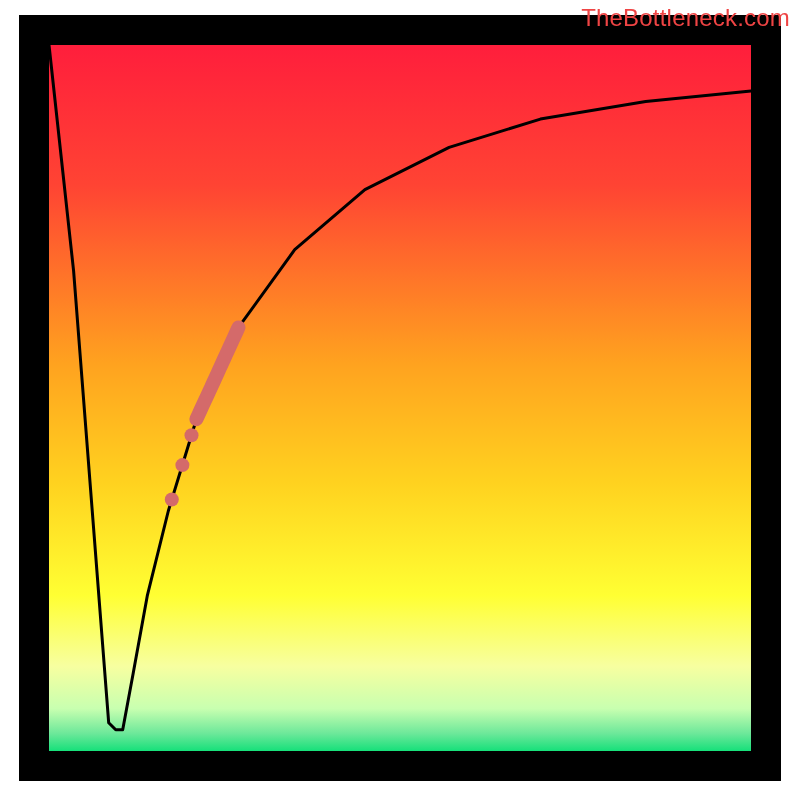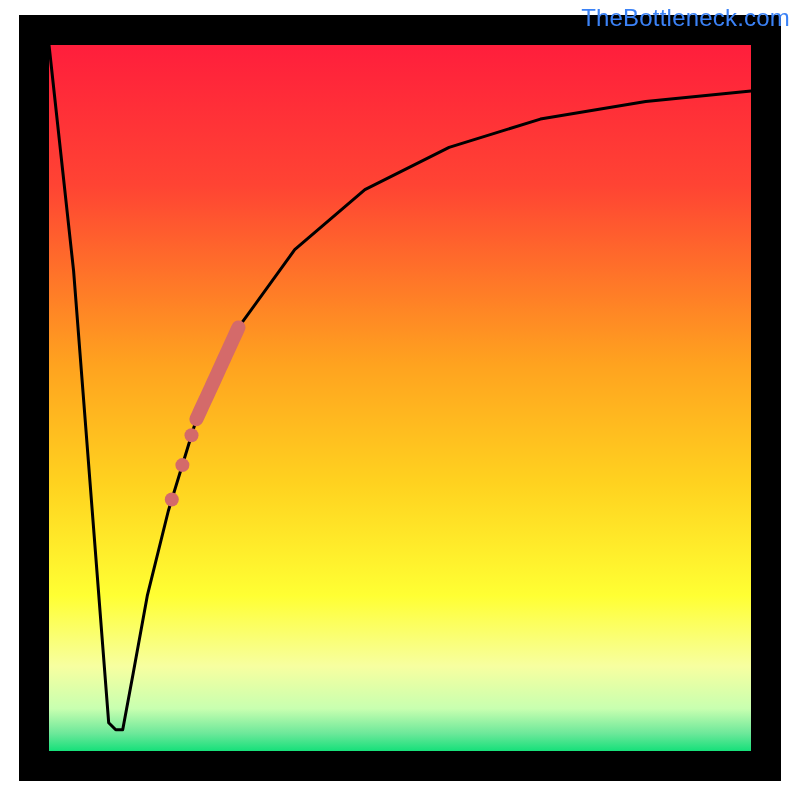--- a/index.html
+++ b/index.html
@@ -19,21 +19,21 @@
   svg {
     display: block;
   }
   .watermark {
     position: absolute;
     top: 4px;
     right: 10px;
     font-size: 24px;
     font-weight: 400;
     letter-spacing: 0.2px;
-    color: #3b82f6;
+    color: #ef4444;
     user-select: none;
     pointer-events: none;
   }
 </style>
 </head>
 <body>
 
 <div class="stage">
   <svg id="chart-svg" width="800" height="800" viewBox="0 0 800 800">
     <defs>

